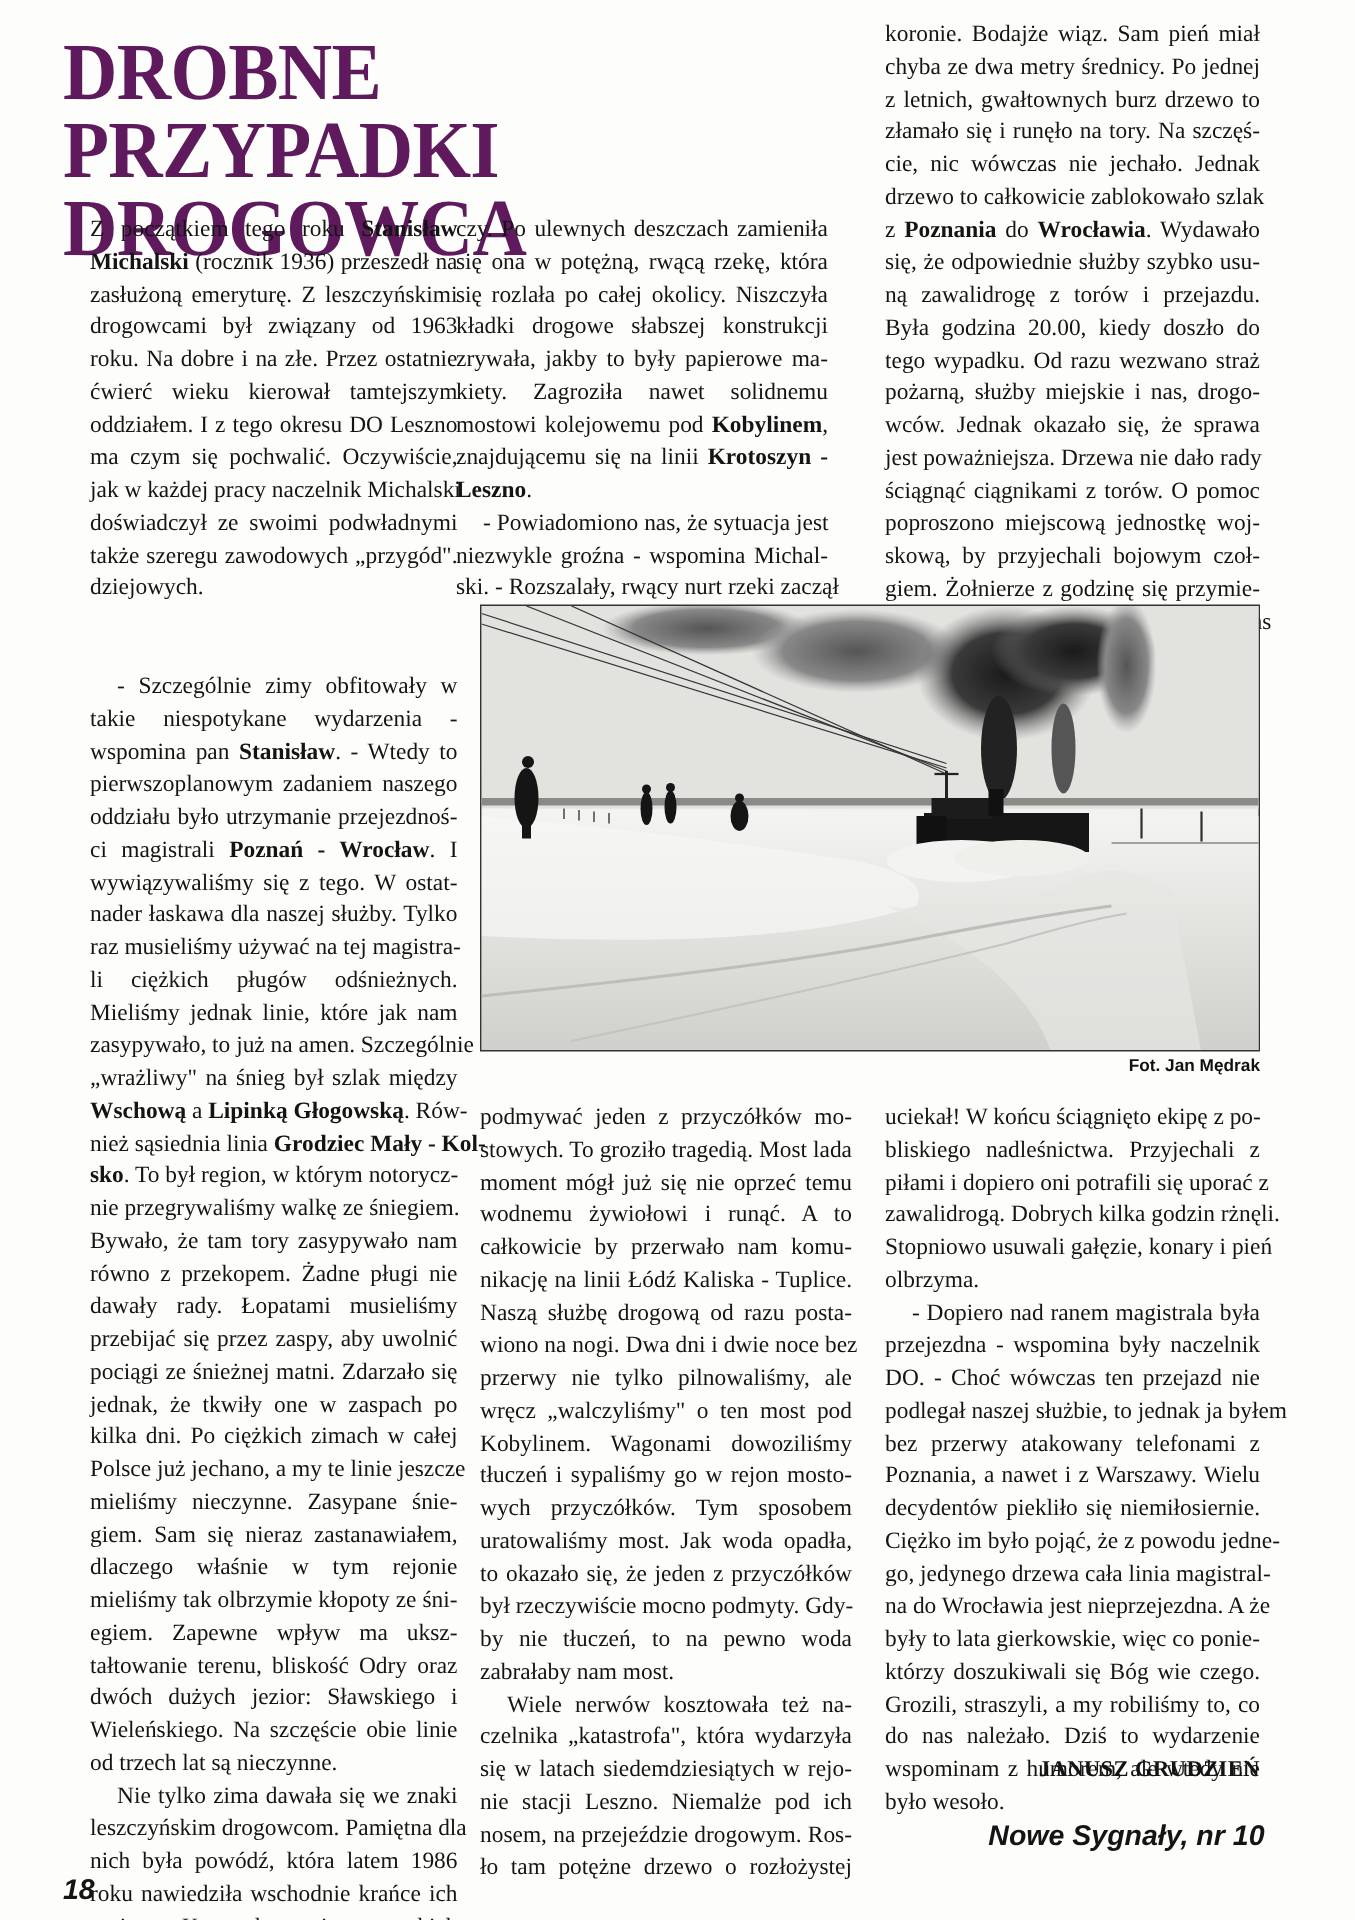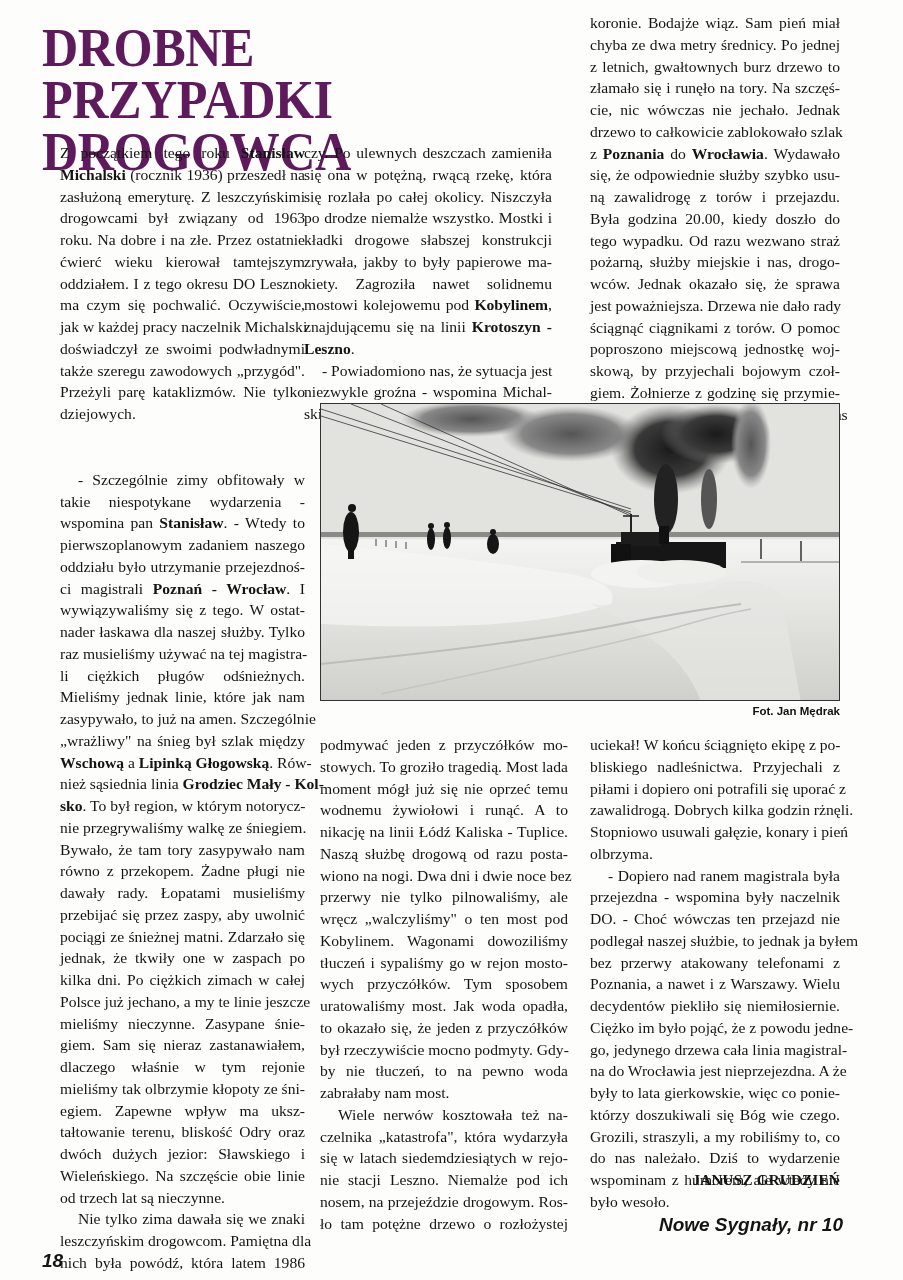--- a/index.html
+++ b/index.html
@@ -64,21 +64,20 @@
     <span class="line"><b>Michalski</b> (rocznik 1936) przeszedł na</span>
     <span class="line">zasłużoną emeryturę. Z leszczyńskimi</span>
     <span class="line">drogowcami był związany od 1963</span>
     <span class="line">roku. Na dobre i na złe. Przez ostatnie</span>
     <span class="line">ćwierć wieku kierował tamtejszym</span>
     <span class="line">oddziałem. I z tego okresu DO Leszno</span>
     <span class="line">ma czym się pochwalić. Oczywiście,</span>
     <span class="line">jak w każdej pracy naczelnik Michalski</span>
     <span class="line">doświadczył ze swoimi podwładnymi</span>
     <span class="line">także szeregu zawodowych „przygód".</span>
-    <span class="line">Przeżyli parę kataklizmów. Nie tylko</span>
     <span class="line last">dziejowych.</span>
     <span class="line" style="padding-left: 18px; margin-top: 44px;">- Szczególnie zimy obfitowały w</span>
     <span class="line">takie niespotykane wydarzenia -</span>
     <span class="line">wspomina pan <b>Stanisław</b>. - Wtedy to</span>
     <span class="line">pierwszoplanowym zadaniem naszego</span>
     <span class="line">oddziału było utrzymanie przejezdnoś-</span>
     <span class="line">ci magistrali <b>Poznań - Wrocław</b>. I</span>
     <span class="line">wywiązywaliśmy się z tego. W ostat-</span>
     <span class="line">nader łaskawa dla naszej służby. Tylko</span>
     <span class="line">raz musieliśmy używać na tej magistra-</span>
@@ -110,21 +109,20 @@
     <span class="line" style="padding-left: 18px;">Nie tylko zima dawała się we znaki</span>
     <span class="line">leszczyńskim drogowcom. Pamiętna dla</span>
     <span class="line">nich była powódź, która latem 1986</span>
     <span class="line">roku nawiedziła wschodnie krańce ich</span>
     <span class="line">regionu. Ku zaskoczeniu wszystkich</span>
   </div>
 <div class="col" id="col2a">
     <span class="line">czy. Po ulewnych deszczach zamieniła</span>
     <span class="line">się ona w potężną, rwącą rzekę, która</span>
     <span class="line">się rozlała po całej okolicy. Niszczyła</span>
-    <span class="line">po drodze niemalże wszystko. Mostki i</span>
     <span class="line">kładki drogowe słabszej konstrukcji</span>
     <span class="line">zrywała, jakby to były papierowe ma-</span>
     <span class="line">kiety. Zagroziła nawet solidnemu</span>
     <span class="line">mostowi kolejowemu pod <b>Kobylinem</b>,</span>
     <span class="line">znajdującemu się na linii <b>Krotoszyn -</b></span>
     <span class="line last"><b>Leszno</b>.</span>
     <span class="line" style="padding-left: 18px;">- Powiadomiono nas, że sytuacja jest</span>
     <span class="line">niezwykle groźna - wspomina Michal-</span>
     <span class="line">ski. - Rozszalały, rwący nurt rzeki zaczął</span>
   </div>
@@ -227,20 +225,21 @@
     <path d="M60 290 Q250 250 350 225 Q400 210 430 205" stroke="#c4c4c0" stroke-width="1.5" fill="none"></path>
   </svg>
 </div>
 <div class="credit">Fot. Jan Mędrak</div>
 
 <div class="col" id="col2b">
     <span class="line">podmywać jeden z przyczółków mo-</span>
     <span class="line">stowych. To groziło tragedią. Most lada</span>
     <span class="line">moment mógł już się nie oprzeć temu</span>
     <span class="line">wodnemu żywiołowi i runąć. A to</span>
+    <span class="line">całkowicie by przerwało nam komu-</span>
     <span class="line">nikację na linii Łódź Kaliska - Tuplice.</span>
     <span class="line">Naszą służbę drogową od razu posta-</span>
     <span class="line">wiono na nogi. Dwa dni i dwie noce bez</span>
     <span class="line">przerwy nie tylko pilnowaliśmy, ale</span>
     <span class="line">wręcz „walczyliśmy" o ten most pod</span>
     <span class="line">Kobylinem. Wagonami dowoziliśmy</span>
     <span class="line">tłuczeń i sypaliśmy go w rejon mosto-</span>
     <span class="line">wych przyczółków. Tym sposobem</span>
     <span class="line">uratowaliśmy most. Jak woda opadła,</span>
     <span class="line">to okazało się, że jeden z przyczółków</span>

